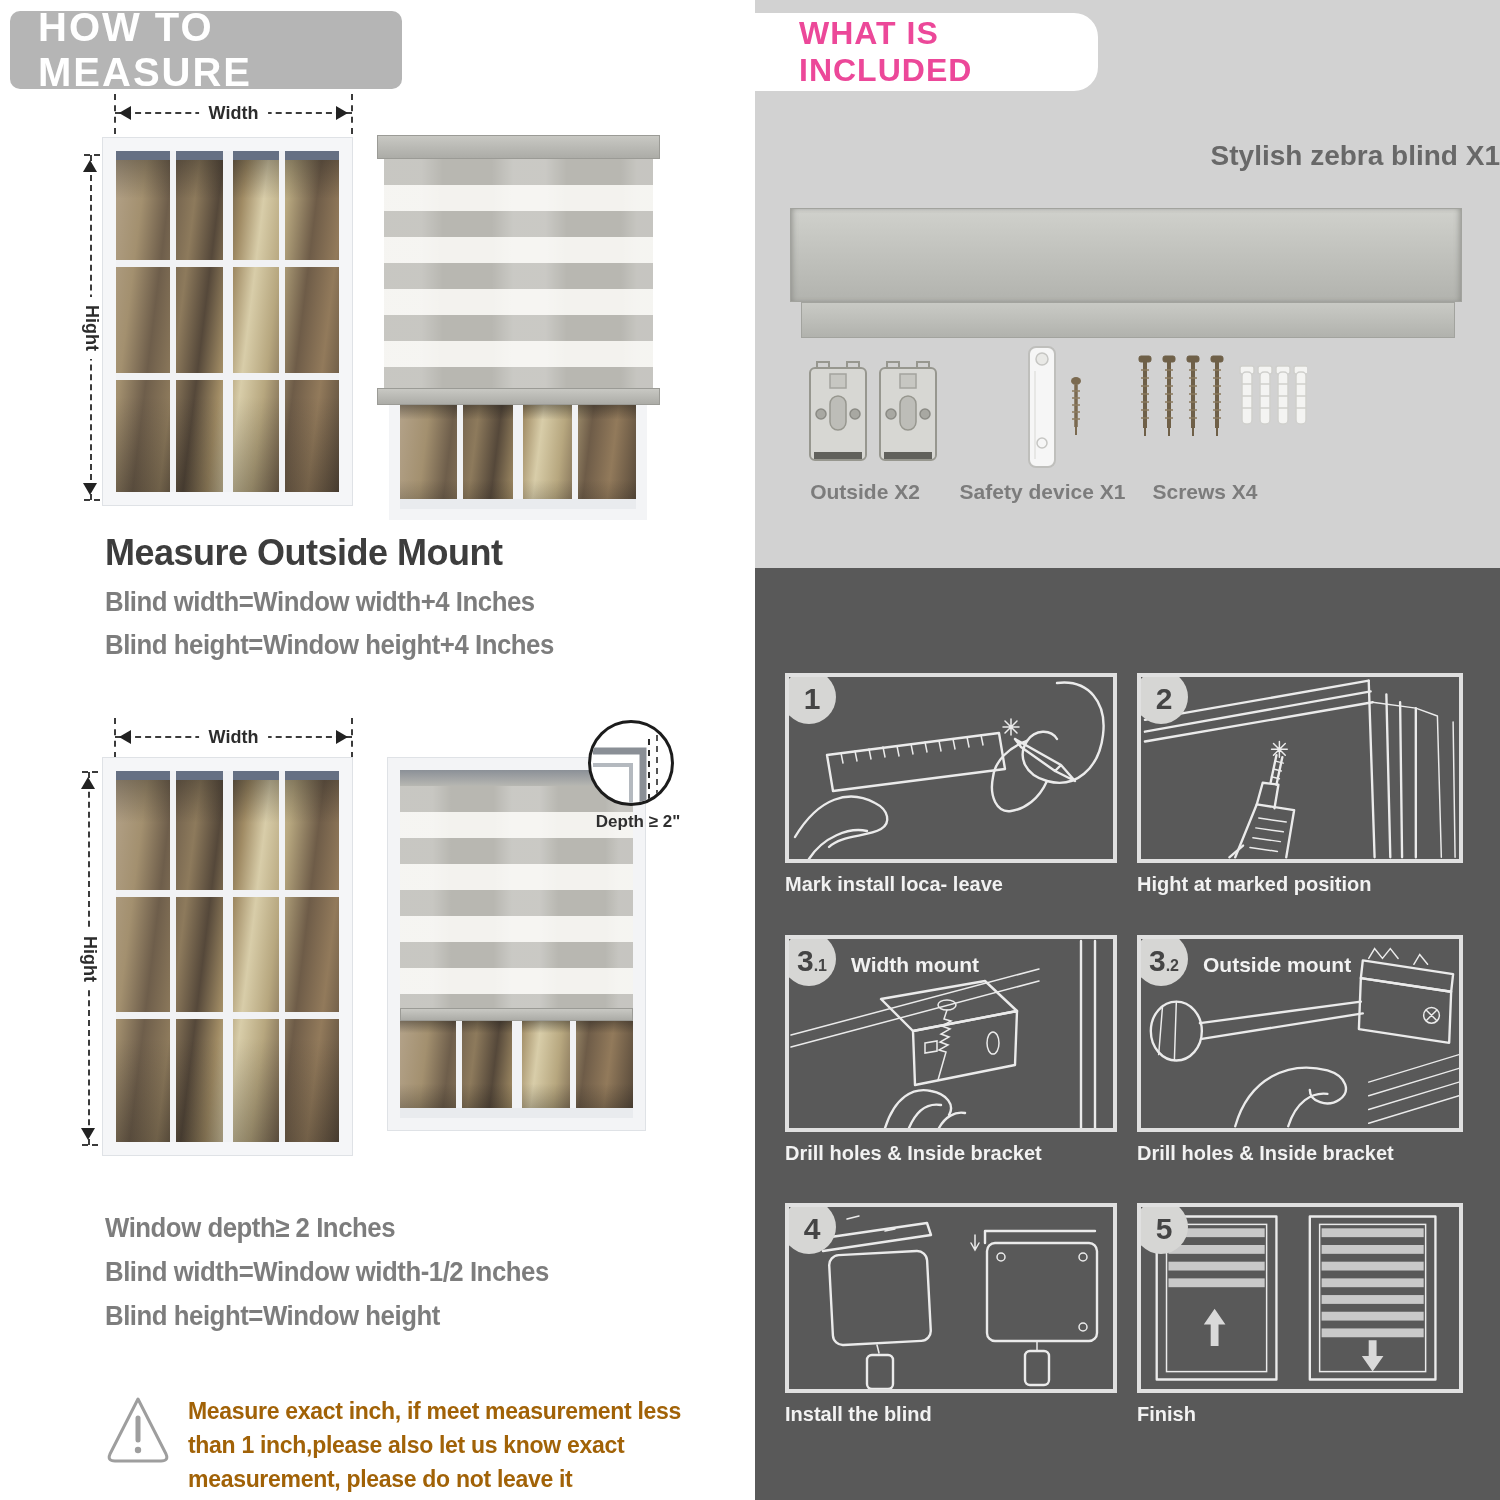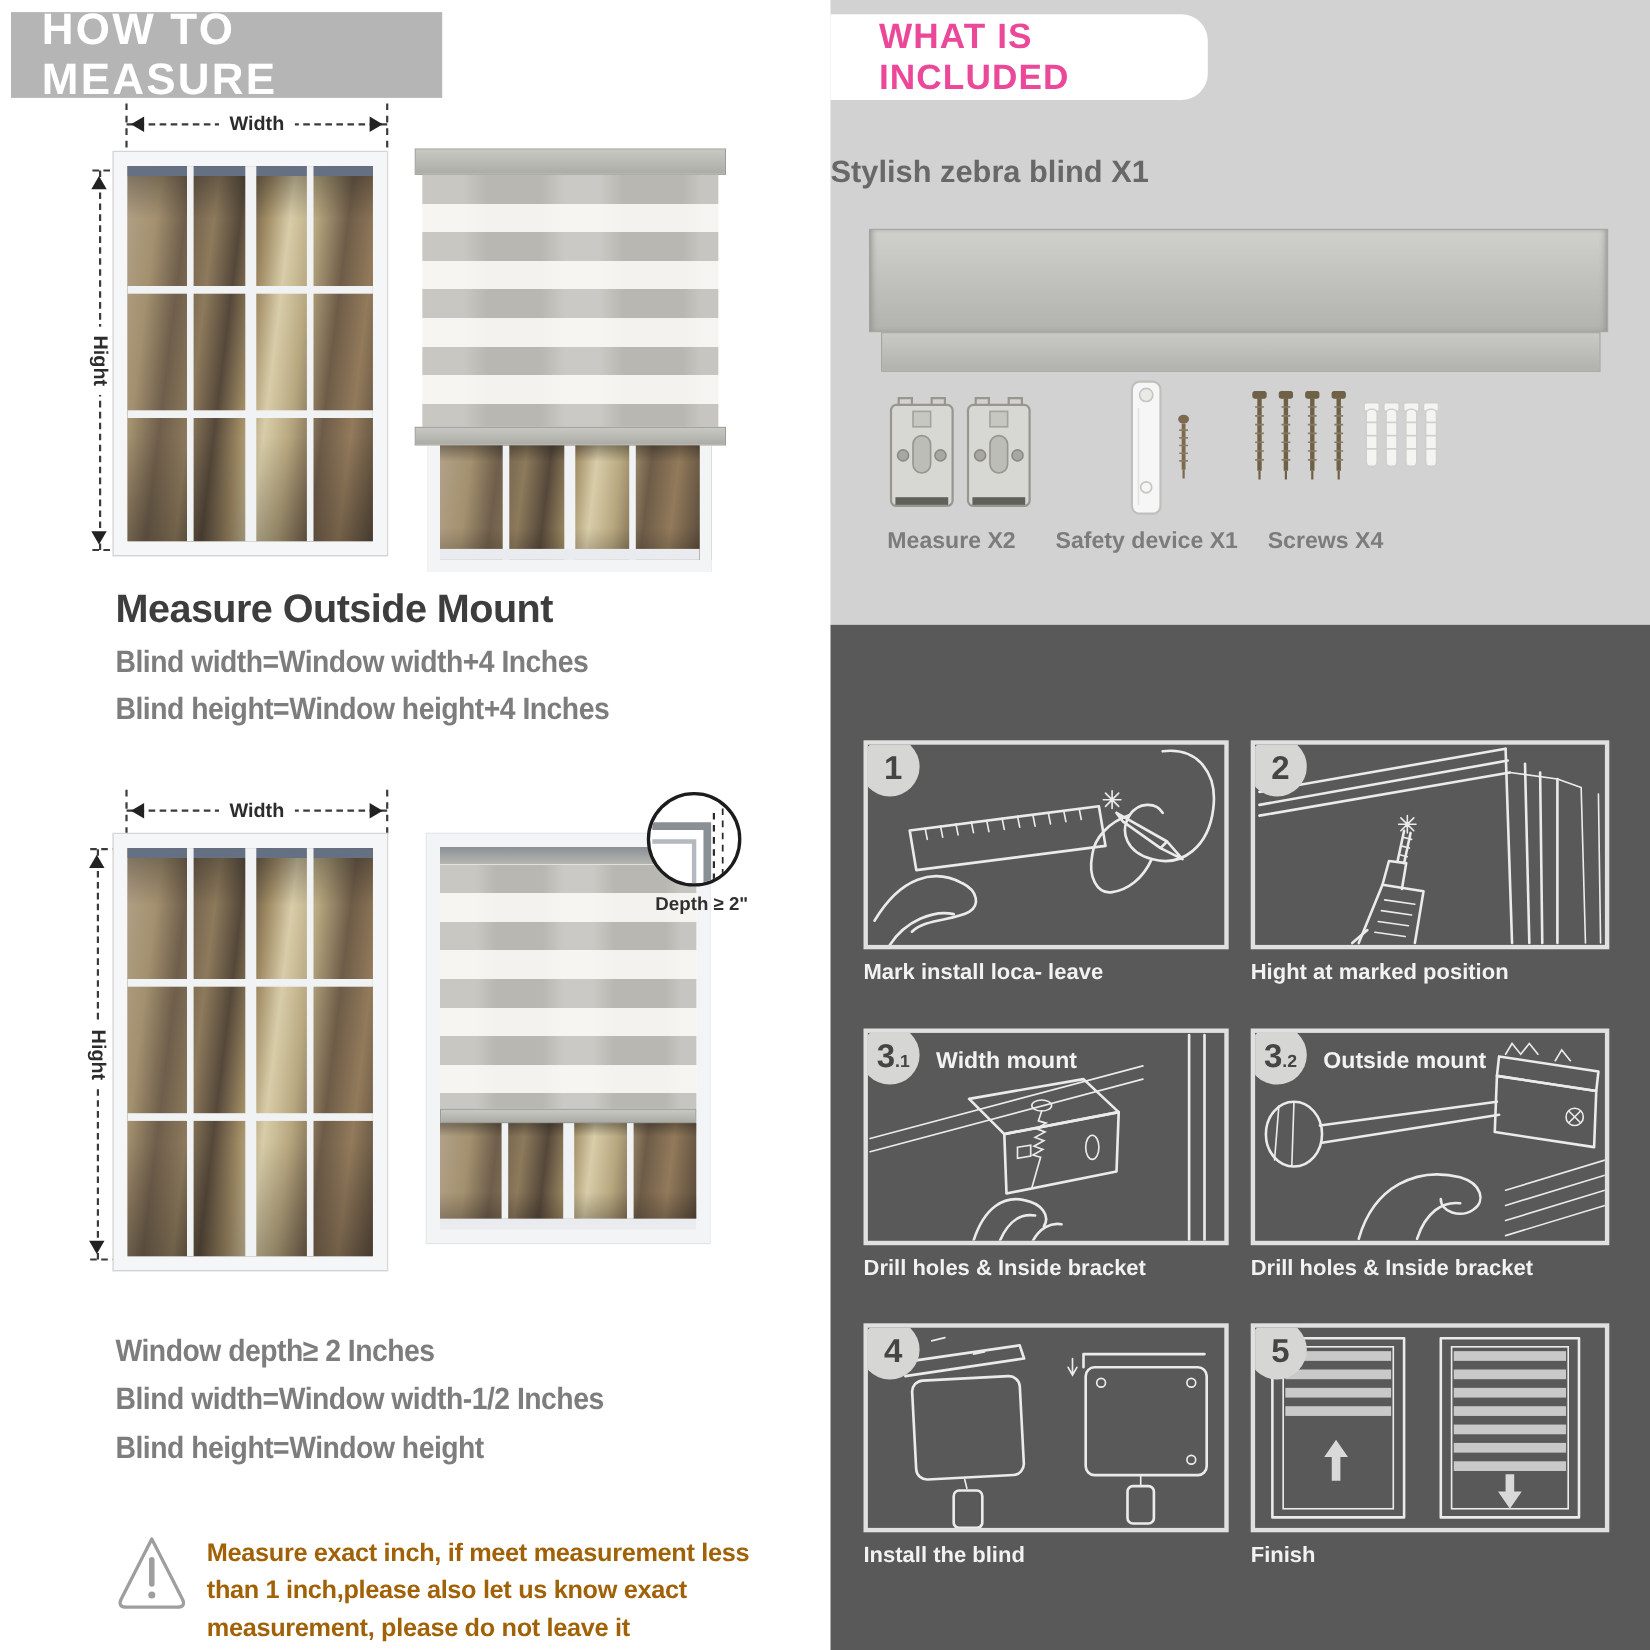--- a/index.html
+++ b/index.html
@@ -3,21 +3,21 @@
 <meta charset="utf-8">
 <style>
   html,body{margin:0;padding:0;background:#fff;}
   .page{position:relative;width:1500px;height:1500px;background:#fff;
         font-family:"Liberation Sans",sans-serif;overflow:hidden;}
   .abs{position:absolute;}
 
   
   .h1bar{position:absolute;left:10px;top:11px;width:392px;height:78px;background:#b5b5b5;
          color:#fff;font-size:40px;font-weight:bold;letter-spacing:2px;
-         display:flex;align-items:center;padding-left:28px;box-sizing:border-box;}
+         display:flex;align-items:center;padding-left:28px;box-sizing:border-box;border-radius:10px;}
   .wbox{position:absolute;left:0;height:78px;background:#fff;border-radius:0 24px 24px 0;
         display:flex;align-items:center;font-weight:bold;letter-spacing:1px;box-sizing:border-box;}
 
   
   .mw{position:absolute;height:0;border-top:2px dashed #3b3b3b;}
   .mw .ah-l{position:absolute;left:-3px;top:-8px;width:0;height:0;
             border:7px solid transparent;border-right:12px solid #222;}
   .mw .ah-r{position:absolute;right:-3px;top:-8px;width:0;height:0;
             border:7px solid transparent;border-left:12px solid #222;}
   .mw .lbl{position:absolute;left:50%;top:-1px;transform:translate(-50%,-50%);
@@ -62,21 +62,21 @@
   
   .sec-h{position:absolute;font-size:36px;font-weight:bold;color:#3d3d3d;letter-spacing:-.5px;white-space:nowrap;}
   .sec-line{position:absolute;font-size:28px;font-weight:bold;color:#7d7d7d;letter-spacing:-.5px;white-space:nowrap;
             transform:scaleX(.92);transform-origin:0 50%;}
   .warn-text{position:absolute;font-size:23px;font-weight:bold;color:#a16207;line-height:34px;letter-spacing:-.3px;}
   .depth-lbl{position:absolute;font-size:17px;font-weight:bold;color:#2f2f2f;text-align:center;white-space:nowrap;}
 
   
   .included{position:absolute;left:755px;top:0;width:745px;height:568px;background:#d2d2d2;}
   .mount{position:absolute;left:755px;top:568px;width:745px;height:932px;background:#595959;}
-  .prod-lbl{position:absolute;left:0;top:140px;width:745px;text-align:left;
+  .prod-lbl{position:absolute;left:0;top:140px;width:745px;text-align:right;
             font-size:28px;font-weight:bold;color:#686868;}
   .item-lbl{position:absolute;top:480px;text-align:center;font-size:21px;font-weight:bold;color:#7c7c7c;}
   .rail-top{position:absolute;left:35px;top:208px;width:672px;height:94px;
             background:linear-gradient(180deg,#d0d1cc 0%,#bfc0bb 55%,#b2b3ae 100%);
             border:1px solid #a2a39e;box-sizing:border-box;
             box-shadow:inset 4px 0 6px -3px #8d8e89, inset -4px 0 6px -3px #8d8e89;}
   .rail-bot{position:absolute;left:46px;top:302px;width:654px;height:36px;
             background:linear-gradient(180deg,#c9cac5,#b1b2ad);
             border:1px solid #a2a39e;box-sizing:border-box;}
 
@@ -286,21 +286,21 @@
             <path d="M-5,32 h10 M-5,44 h10 M-5,56 h10" fill="none"></path>
           </g>
         <g transform="translate(166,0)">
             <rect x="-7" y="14" width="14" height="8" rx="2"></rect>
             <rect x="-5" y="20" width="10" height="52" rx="4"></rect>
             <path d="M-5,32 h10 M-5,44 h10 M-5,56 h10" fill="none"></path>
           </g>
       </g>
     </svg>
 
-    <div class="item-lbl" style="left:25px;width:170px;">Measure X2</div>
+    <div class="item-lbl" style="left:25px;width:170px;">Outside X2</div>
     <div class="item-lbl" style="left:165px;width:245px;">Safety device X1</div>
     <div class="item-lbl" style="left:370px;width:160px;">Screws X4</div>
   </div>
 
   <div class="mount">
 
     <div class="step" style="left:30px;top:105px;width:332px;">
       <div class="frame" style="width:332px;height:190px;">
         <div class="badge">
             <span class="n">1</span>

